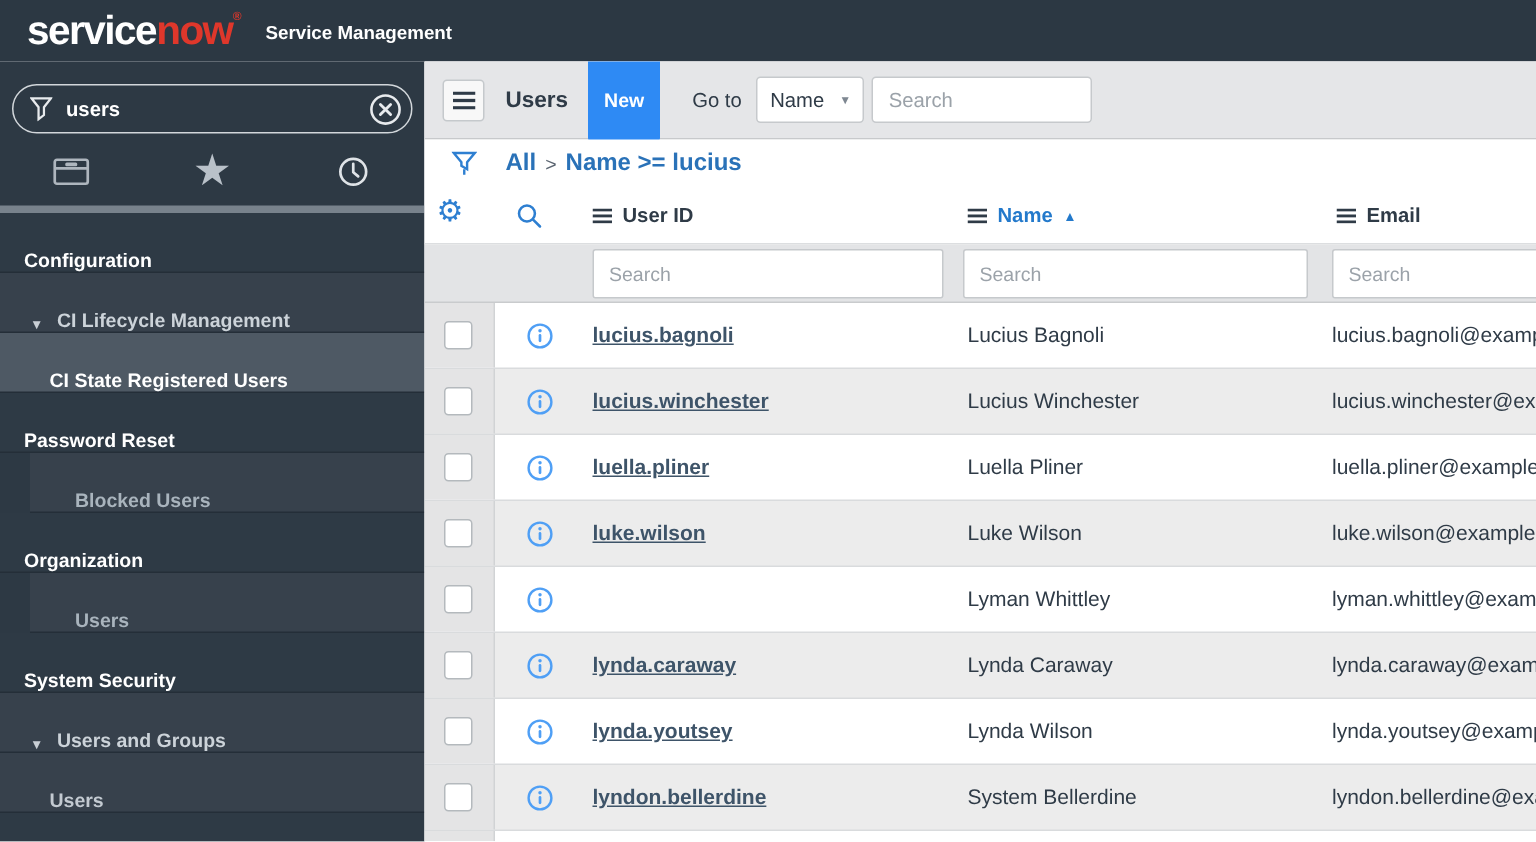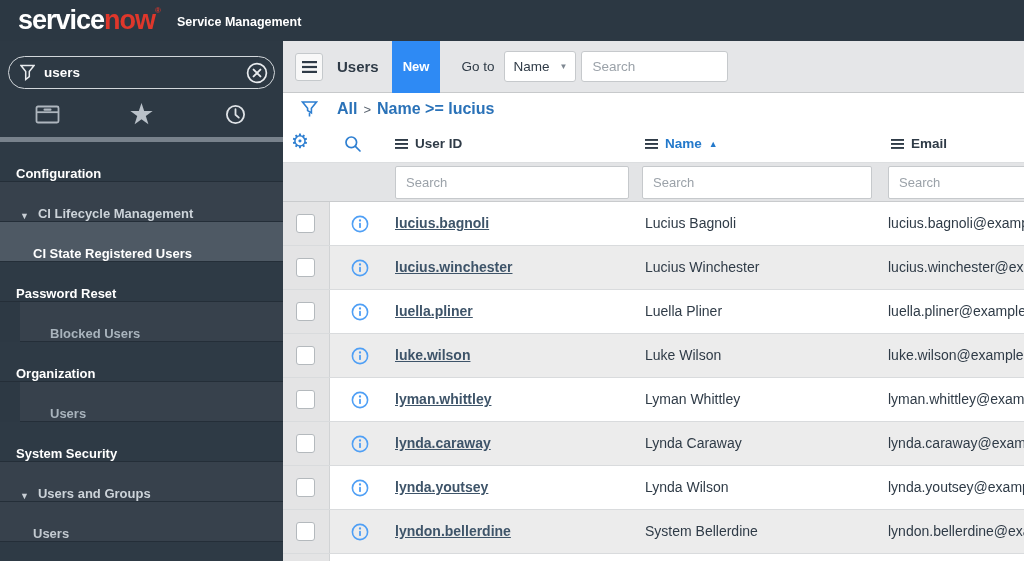--- a/index.html
+++ b/index.html
@@ -325,21 +325,20 @@
       <div class="cell-check">
         <span class="checkbox"></span>
       </div>
       <button class="info-btn">
         <svg width="18" height="18" viewBox="0 0 18 18">
               <circle cx="9" cy="9" r="7.6" fill="none" stroke="#4f9ff5" stroke-width="1.6"></circle>
               <circle cx="9" cy="5.5" r="1.15" fill="#4f9ff5"></circle>
               <rect x="8.1" y="7.7" width="1.8" height="5.4" rx="0.9" fill="#4f9ff5"></rect>
             </svg>
       </button>
-      <a class="cell userid">lyman.whittley</a>
       <span class="cell name">Lyman Whittley</span>
       <span class="cell email">lyman.whittley@example.com</span>
     </div>
         <div class="grid-row">
       <div class="cell-check">
         <span class="checkbox"></span>
       </div>
       <button class="info-btn">
         <svg width="18" height="18" viewBox="0 0 18 18">
               <circle cx="9" cy="9" r="7.6" fill="none" stroke="#4f9ff5" stroke-width="1.6"></circle>

